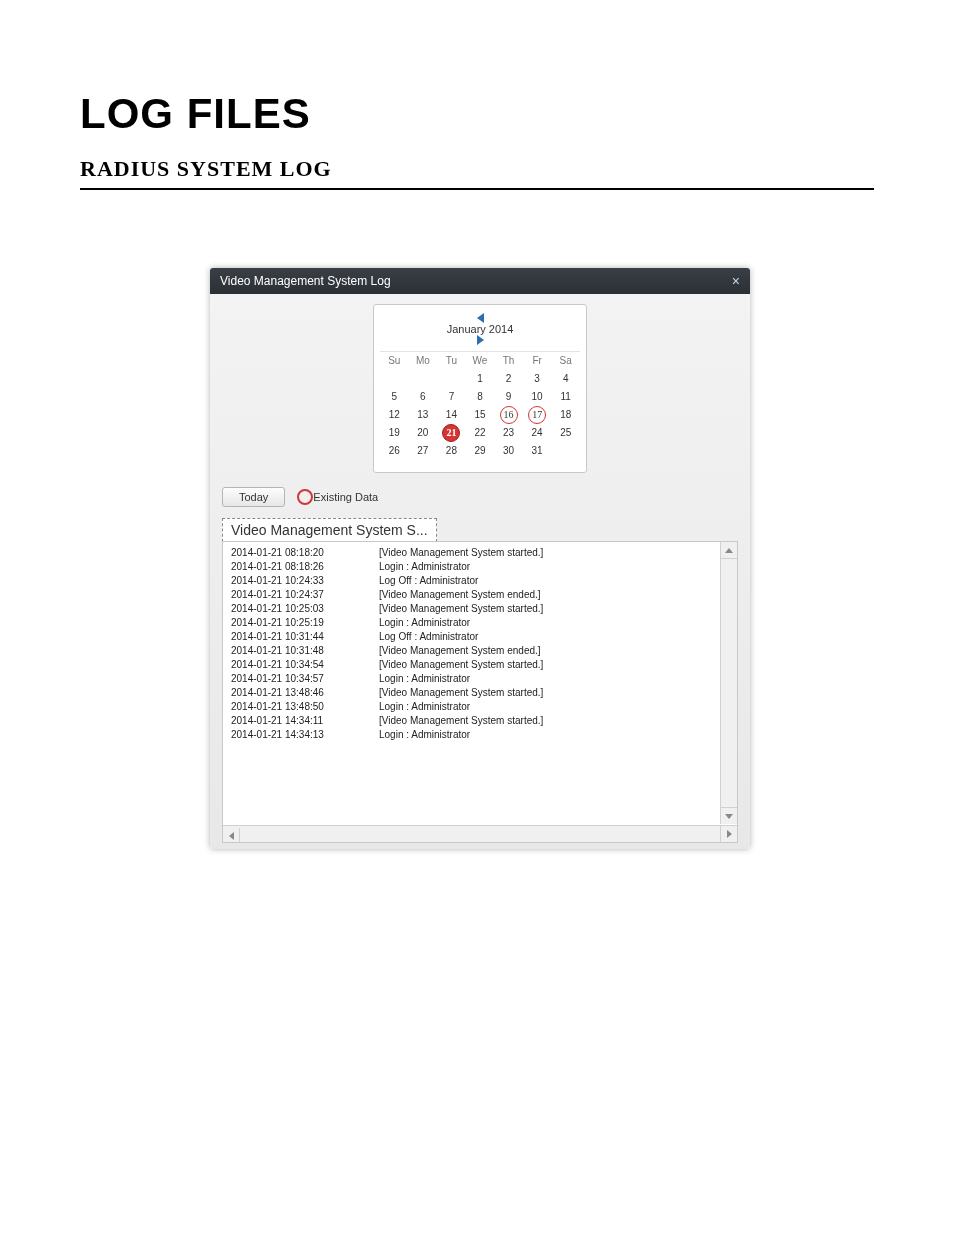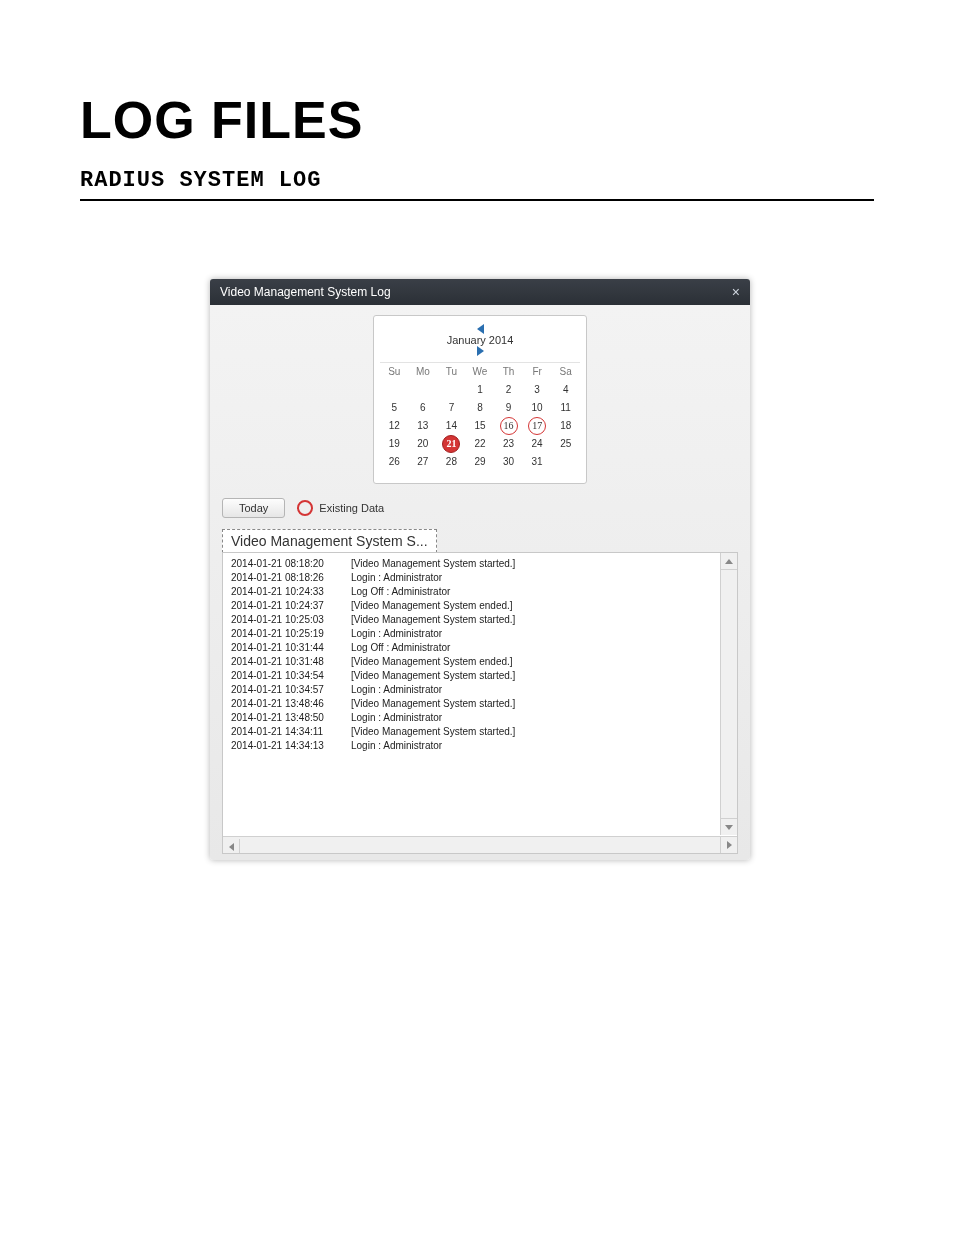--- a/index.html
+++ b/index.html
@@ -8,27 +8,27 @@
     background: #fff;
     font-family: Arial, Helvetica, sans-serif;
     color: #000;
     width: 954px;
   }
   .page {
     padding: 90px 80px 40px 80px;
   }
   .h1 {
     font-family: Impact, "Arial Black", sans-serif;
-    font-size: 52px;
+    font-size: 42px;
     letter-spacing: 1px;
     margin: 0 0 18px 0;
     font-weight: 700;
   }
   .h2 {
-    font-family: Liberation Mono, monospace;
+    font-family: Liberation Serif, serif;
     font-size: 22px;
     font-weight: 900;
     letter-spacing: 1px;
     margin: 0;
     padding-bottom: 6px;
     border-bottom: 2px solid #000;
   }
 
   
   .win-wrap {
@@ -137,21 +137,20 @@
     border: 1px solid #b5b5b5;
     border-radius: 3px;
     padding: 3px 16px;
     font-size: 11px;
     color: #333;
     cursor: pointer;
   }
   .legend {
     display: inline-flex;
     align-items: center;
-    gap: 6px;
   }
   .legend .dot {
     width: 12px; height: 12px;
     border: 2px solid #d43535;
     border-radius: 50%;
   }
 
   .tab {
     display: inline-block;
     border: 1px dashed #888;
@@ -169,21 +168,21 @@
     height: 300px;
     overflow: hidden;
     position: relative;
   }
   .log-content {
     padding: 4px 6px 4px 8px;
     font-size: 10px;
     line-height: 14px;
     color: #222;
   }
-  .log-row { display: flex; white-space: nowrap; }
+  .log-row { display: flex; gap: 28px; white-space: nowrap; }
   .log-ts { width: 120px; flex-shrink: 0; }
 
   .vscroll {
     position: absolute;
     right: 0; top: 0; bottom: 18px;
     width: 16px;
     background: #f0f0f0;
     border-left: 1px solid #d0d0d0;
   }
   .vscroll .arr {

